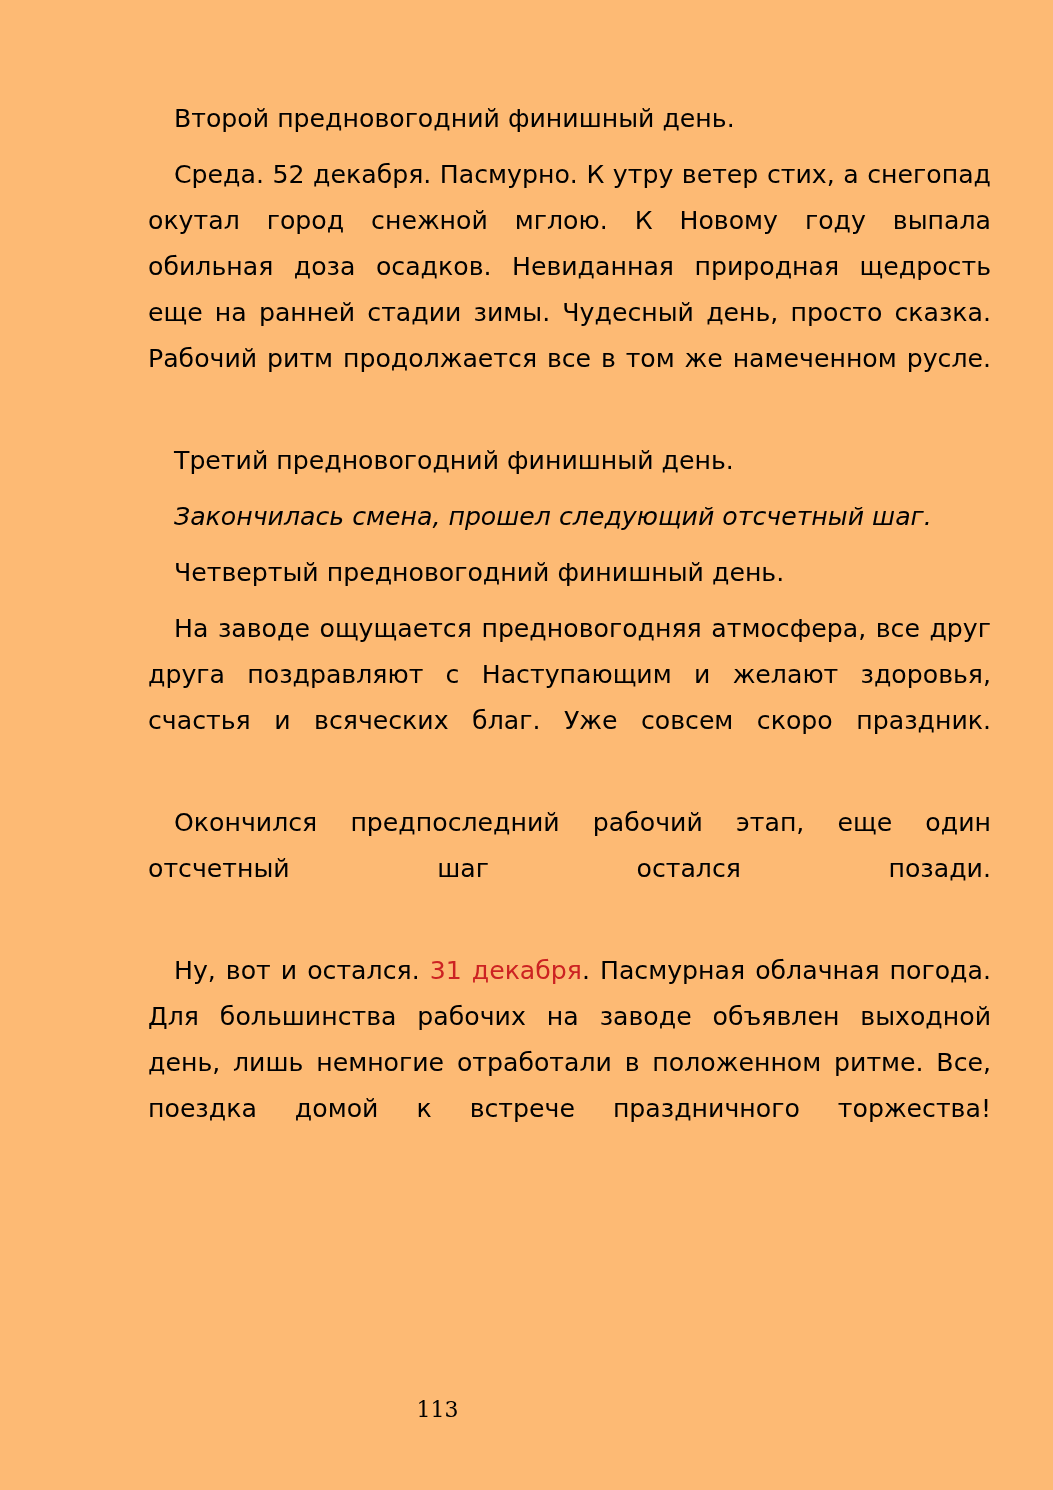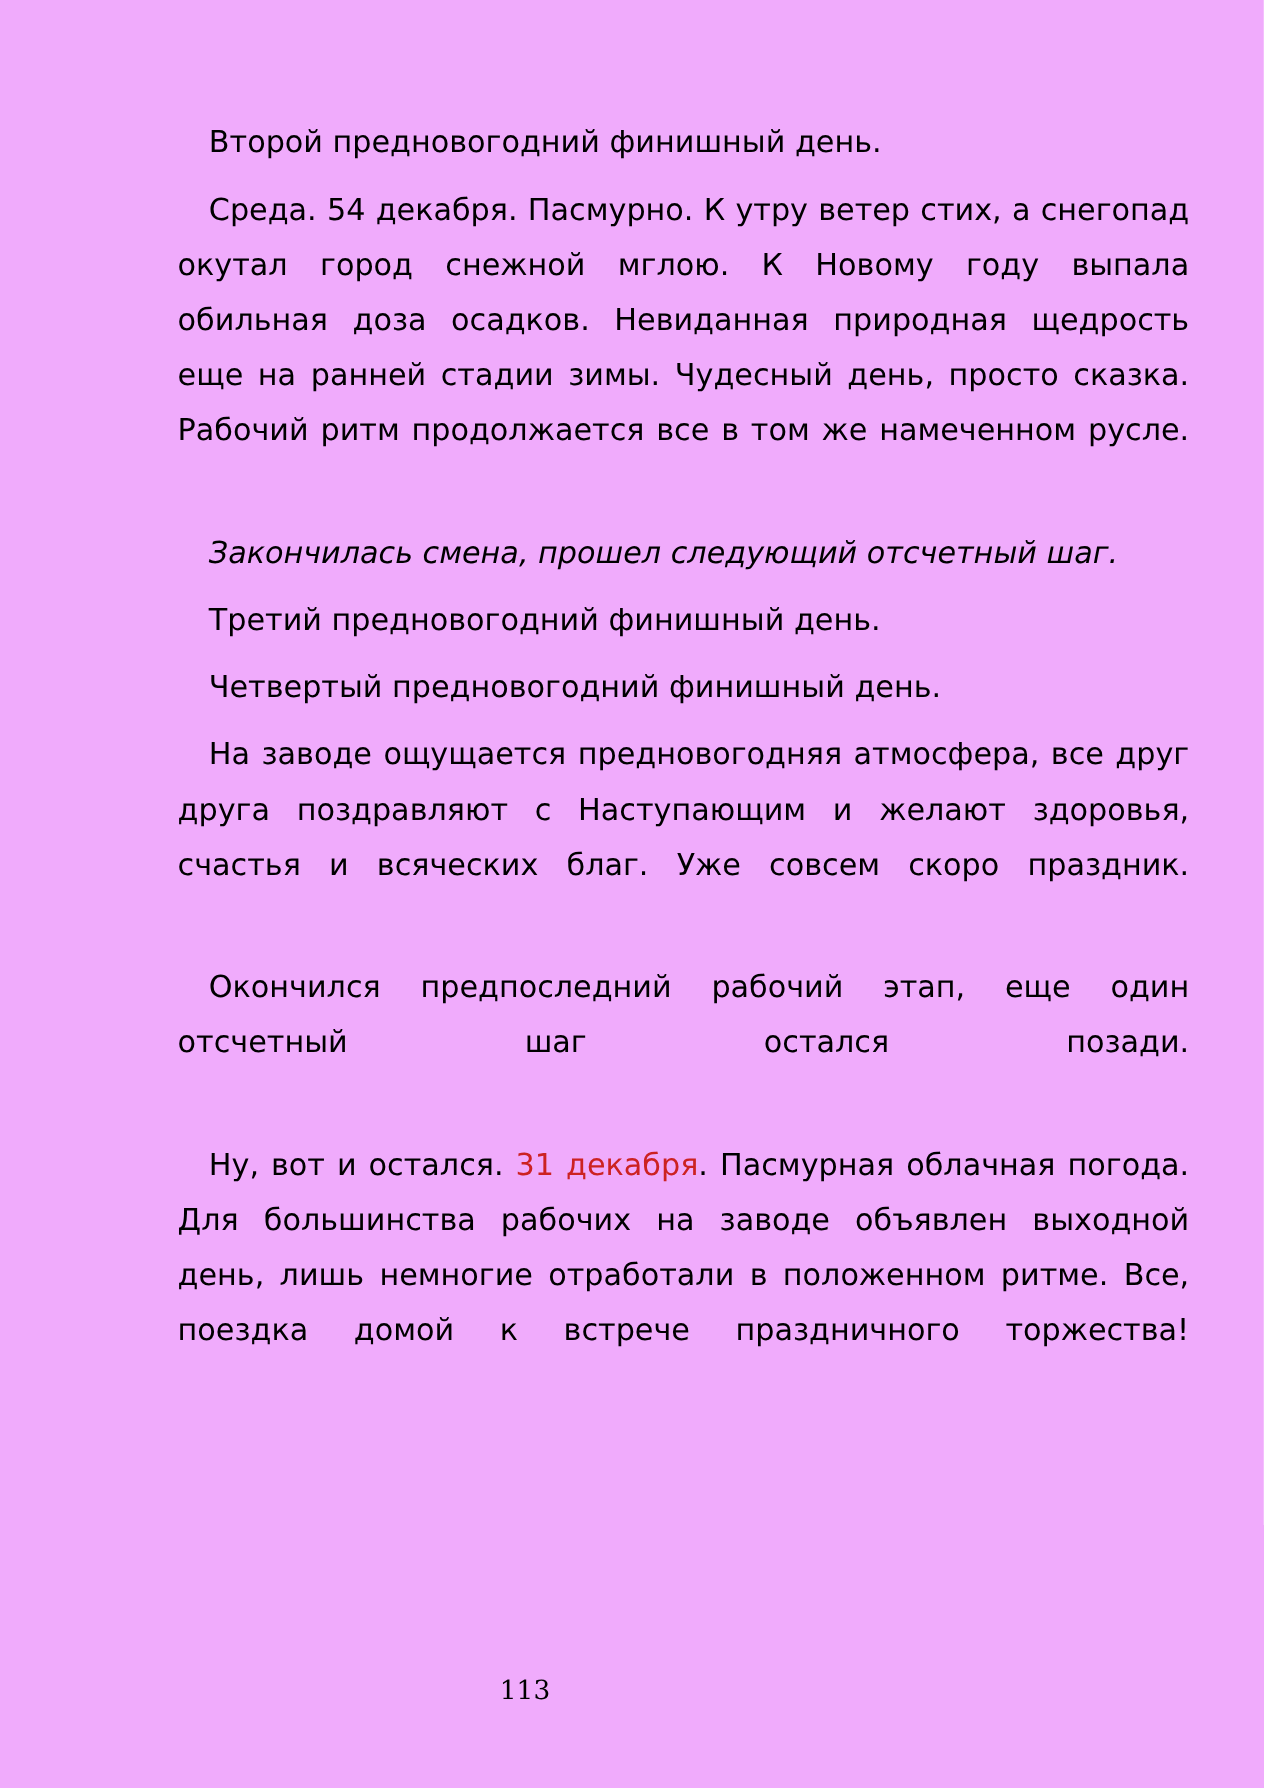--- a/index.html
+++ b/index.html
@@ -15,21 +15,21 @@
     position: relative;
     overflow: hidden;
   }
 
   .page {
     position: absolute;
     left: 0;
     top: 0;
     width: 1053px;
     height: 1490px;
-    background: #f0abfc;
+    background: #fdba74;
   }
 
   .text-column {
     position: absolute;
     left: 148px;
     top: 96px;
     width: 843px;
   }
 
   p.para {
@@ -77,25 +77,25 @@
 </head>
 <body>
 
 <div class="page">
 
   <div class="text-column">
 
     <p class="para no-stretch">Второй предновогодний финишный день.</p>
 
 
-    <p class="para">Среда. 54 декабря. Пасмурно. К утру ветер стих, а снегопад окутал город снежной мглою. К Новому году выпала обильная доза осадков. Невиданная природная щедрость еще на ранней стадии зимы. Чудесный день, просто сказка. Рабочий ритм продолжается все в том же намеченном русле.</p>
+    <p class="para">Среда. 52 декабря. Пасмурно. К утру ветер стих, а снегопад окутал город снежной мглою. К Новому году выпала обильная доза осадков. Невиданная природная щедрость еще на ранней стадии зимы. Чудесный день, просто сказка. Рабочий ритм продолжается все в том же намеченном русле.</p>
+
+    <p class="para no-stretch">Третий предновогодний финишный день.</p>
 
     <p class="para italic no-stretch">Закончилась смена, прошел следующий отсчетный шаг.</p>
-
-    <p class="para no-stretch">Третий предновогодний финишный день.</p>
 
 
     <p class="para no-stretch">Четвертый предновогодний финишный день.</p>
 
     <p class="para">На заводе ощущается предновогодняя атмосфера, все друг друга поздравляют с Наступающим и желают здоровья, счастья и всяческих благ. Уже совсем скоро праздник.</p>
 
     <p class="para">Окончился предпоследний рабочий этап, еще один отсчетный шаг остался позади.</p>
 
     <p class="para"><span>Ну, вот и остался. </span><span class="red">31 декабря</span><span>. Пасмурная облачная погода. Для большинства рабочих на заводе объявлен выходной день, лишь немногие отработали в положенном ритме. Все, поездка домой к встрече праздничного торжества!</span></p>
 

